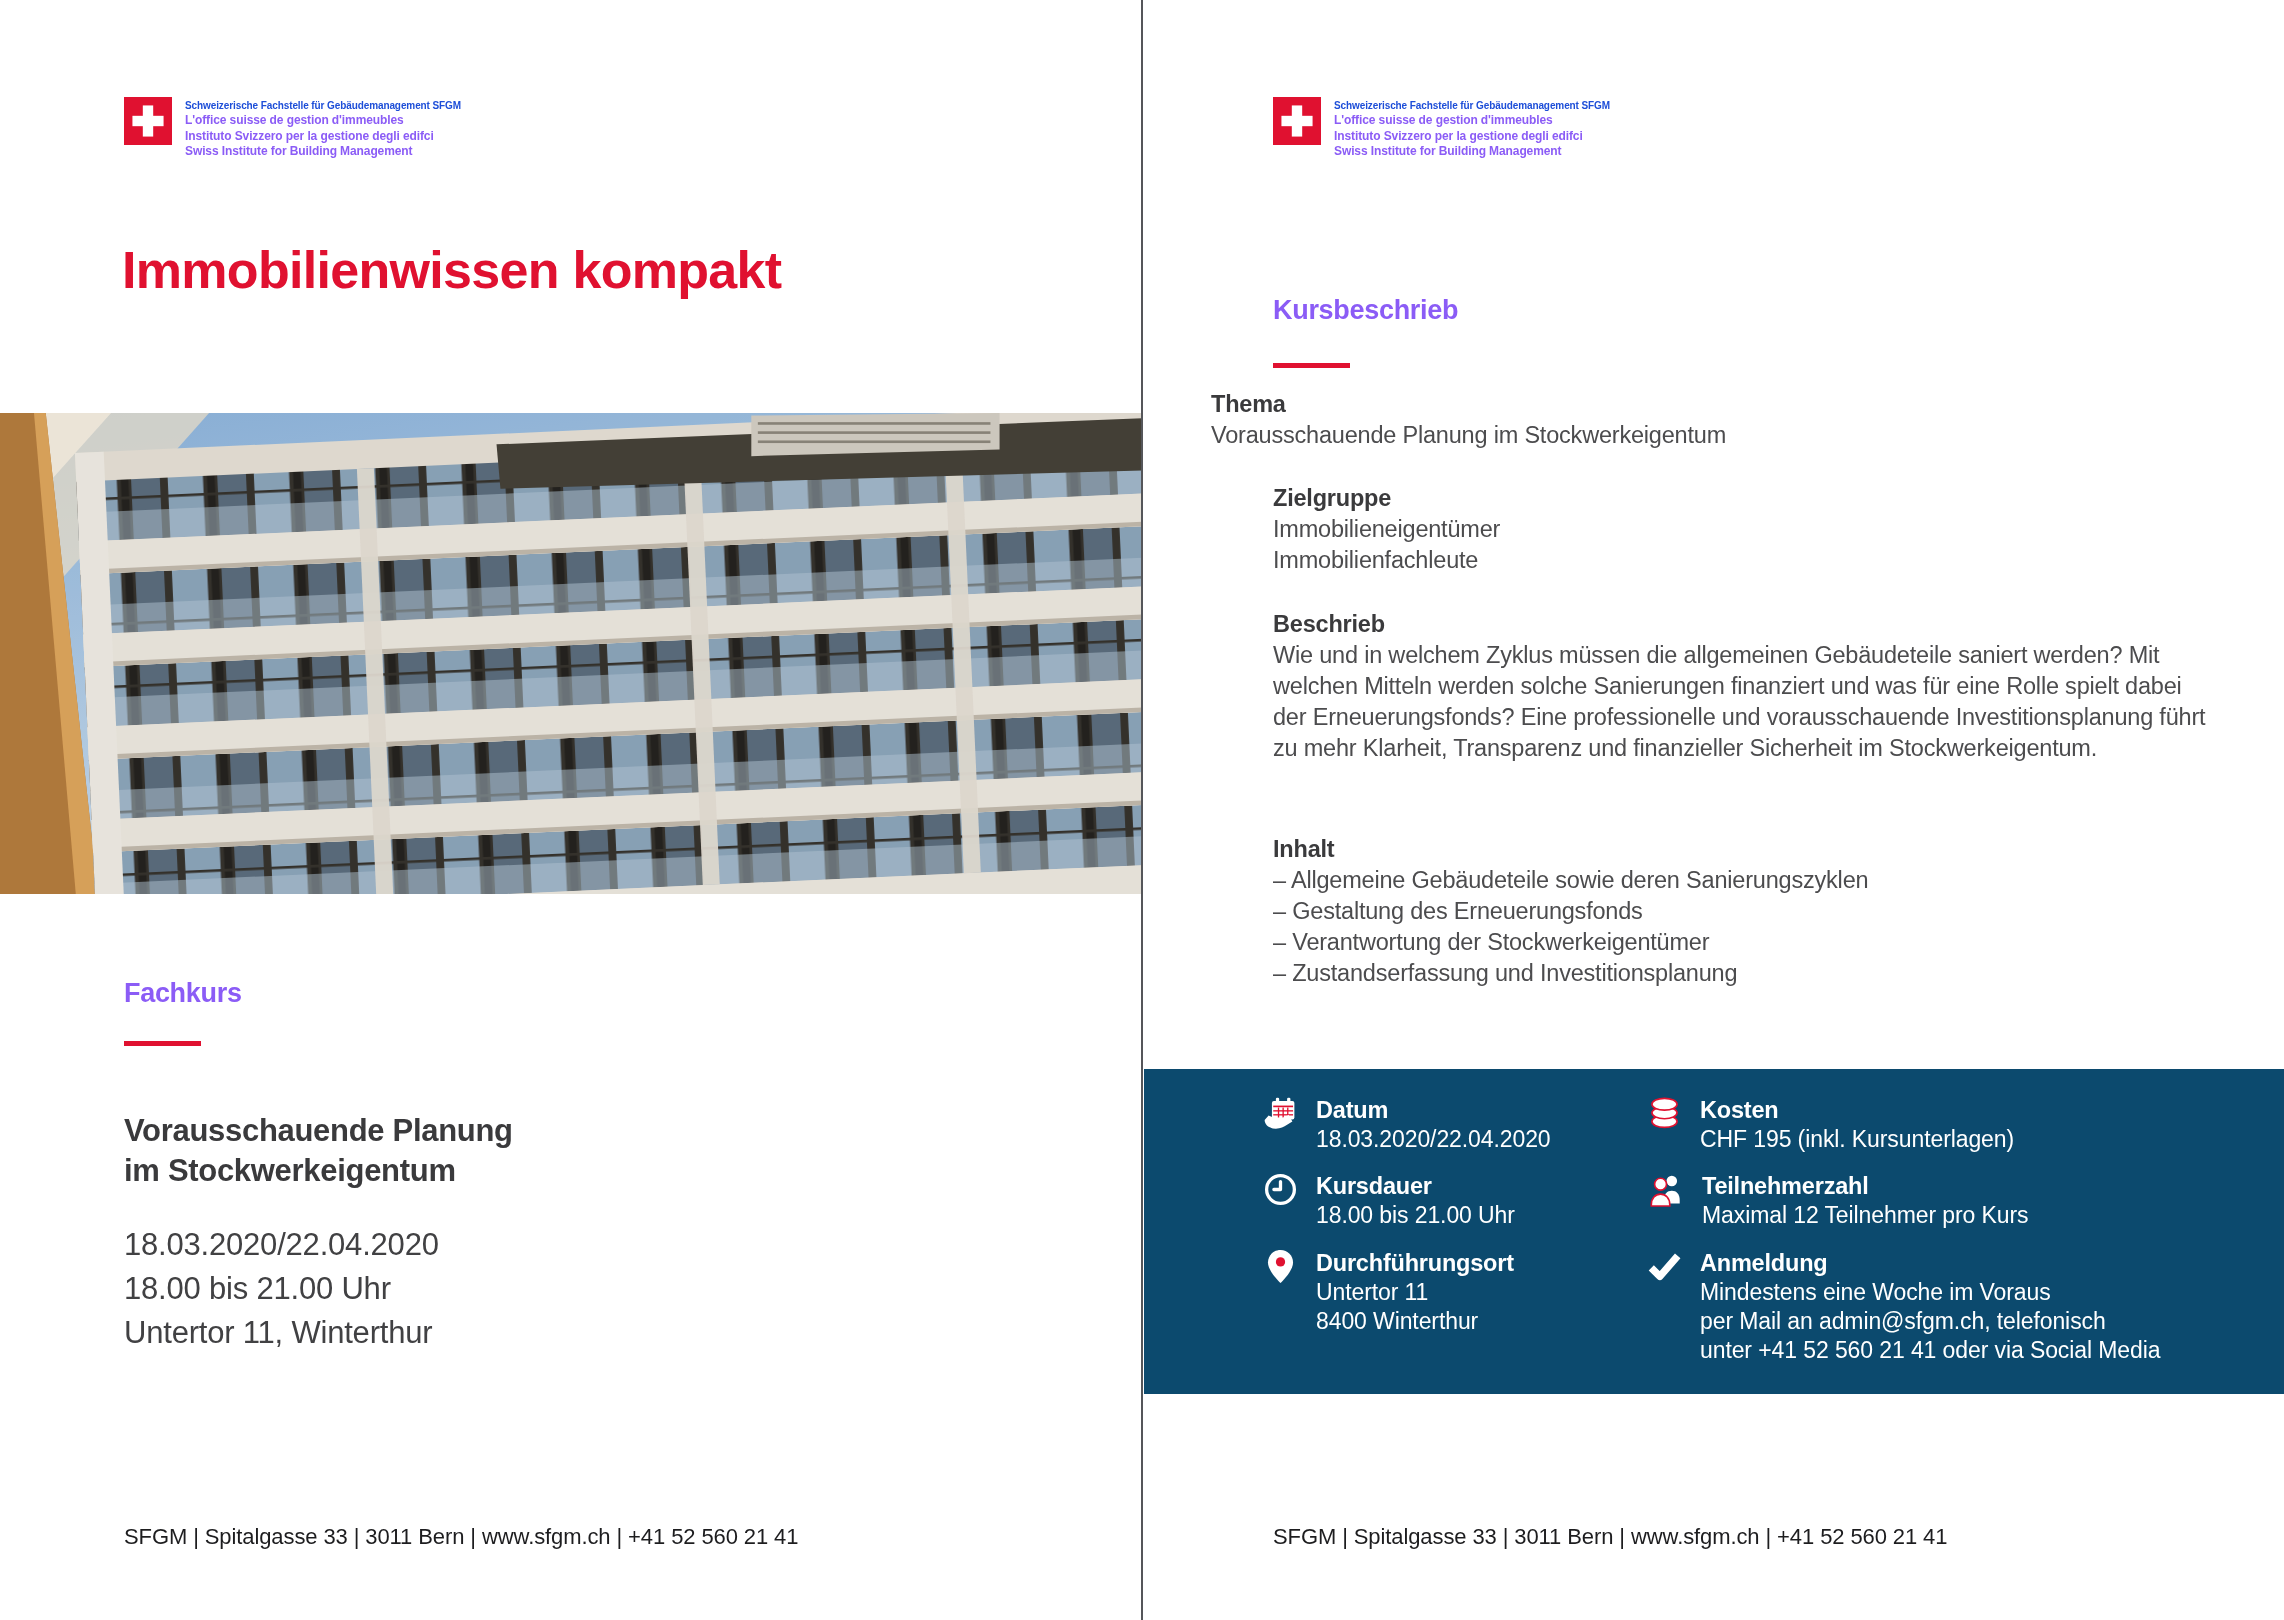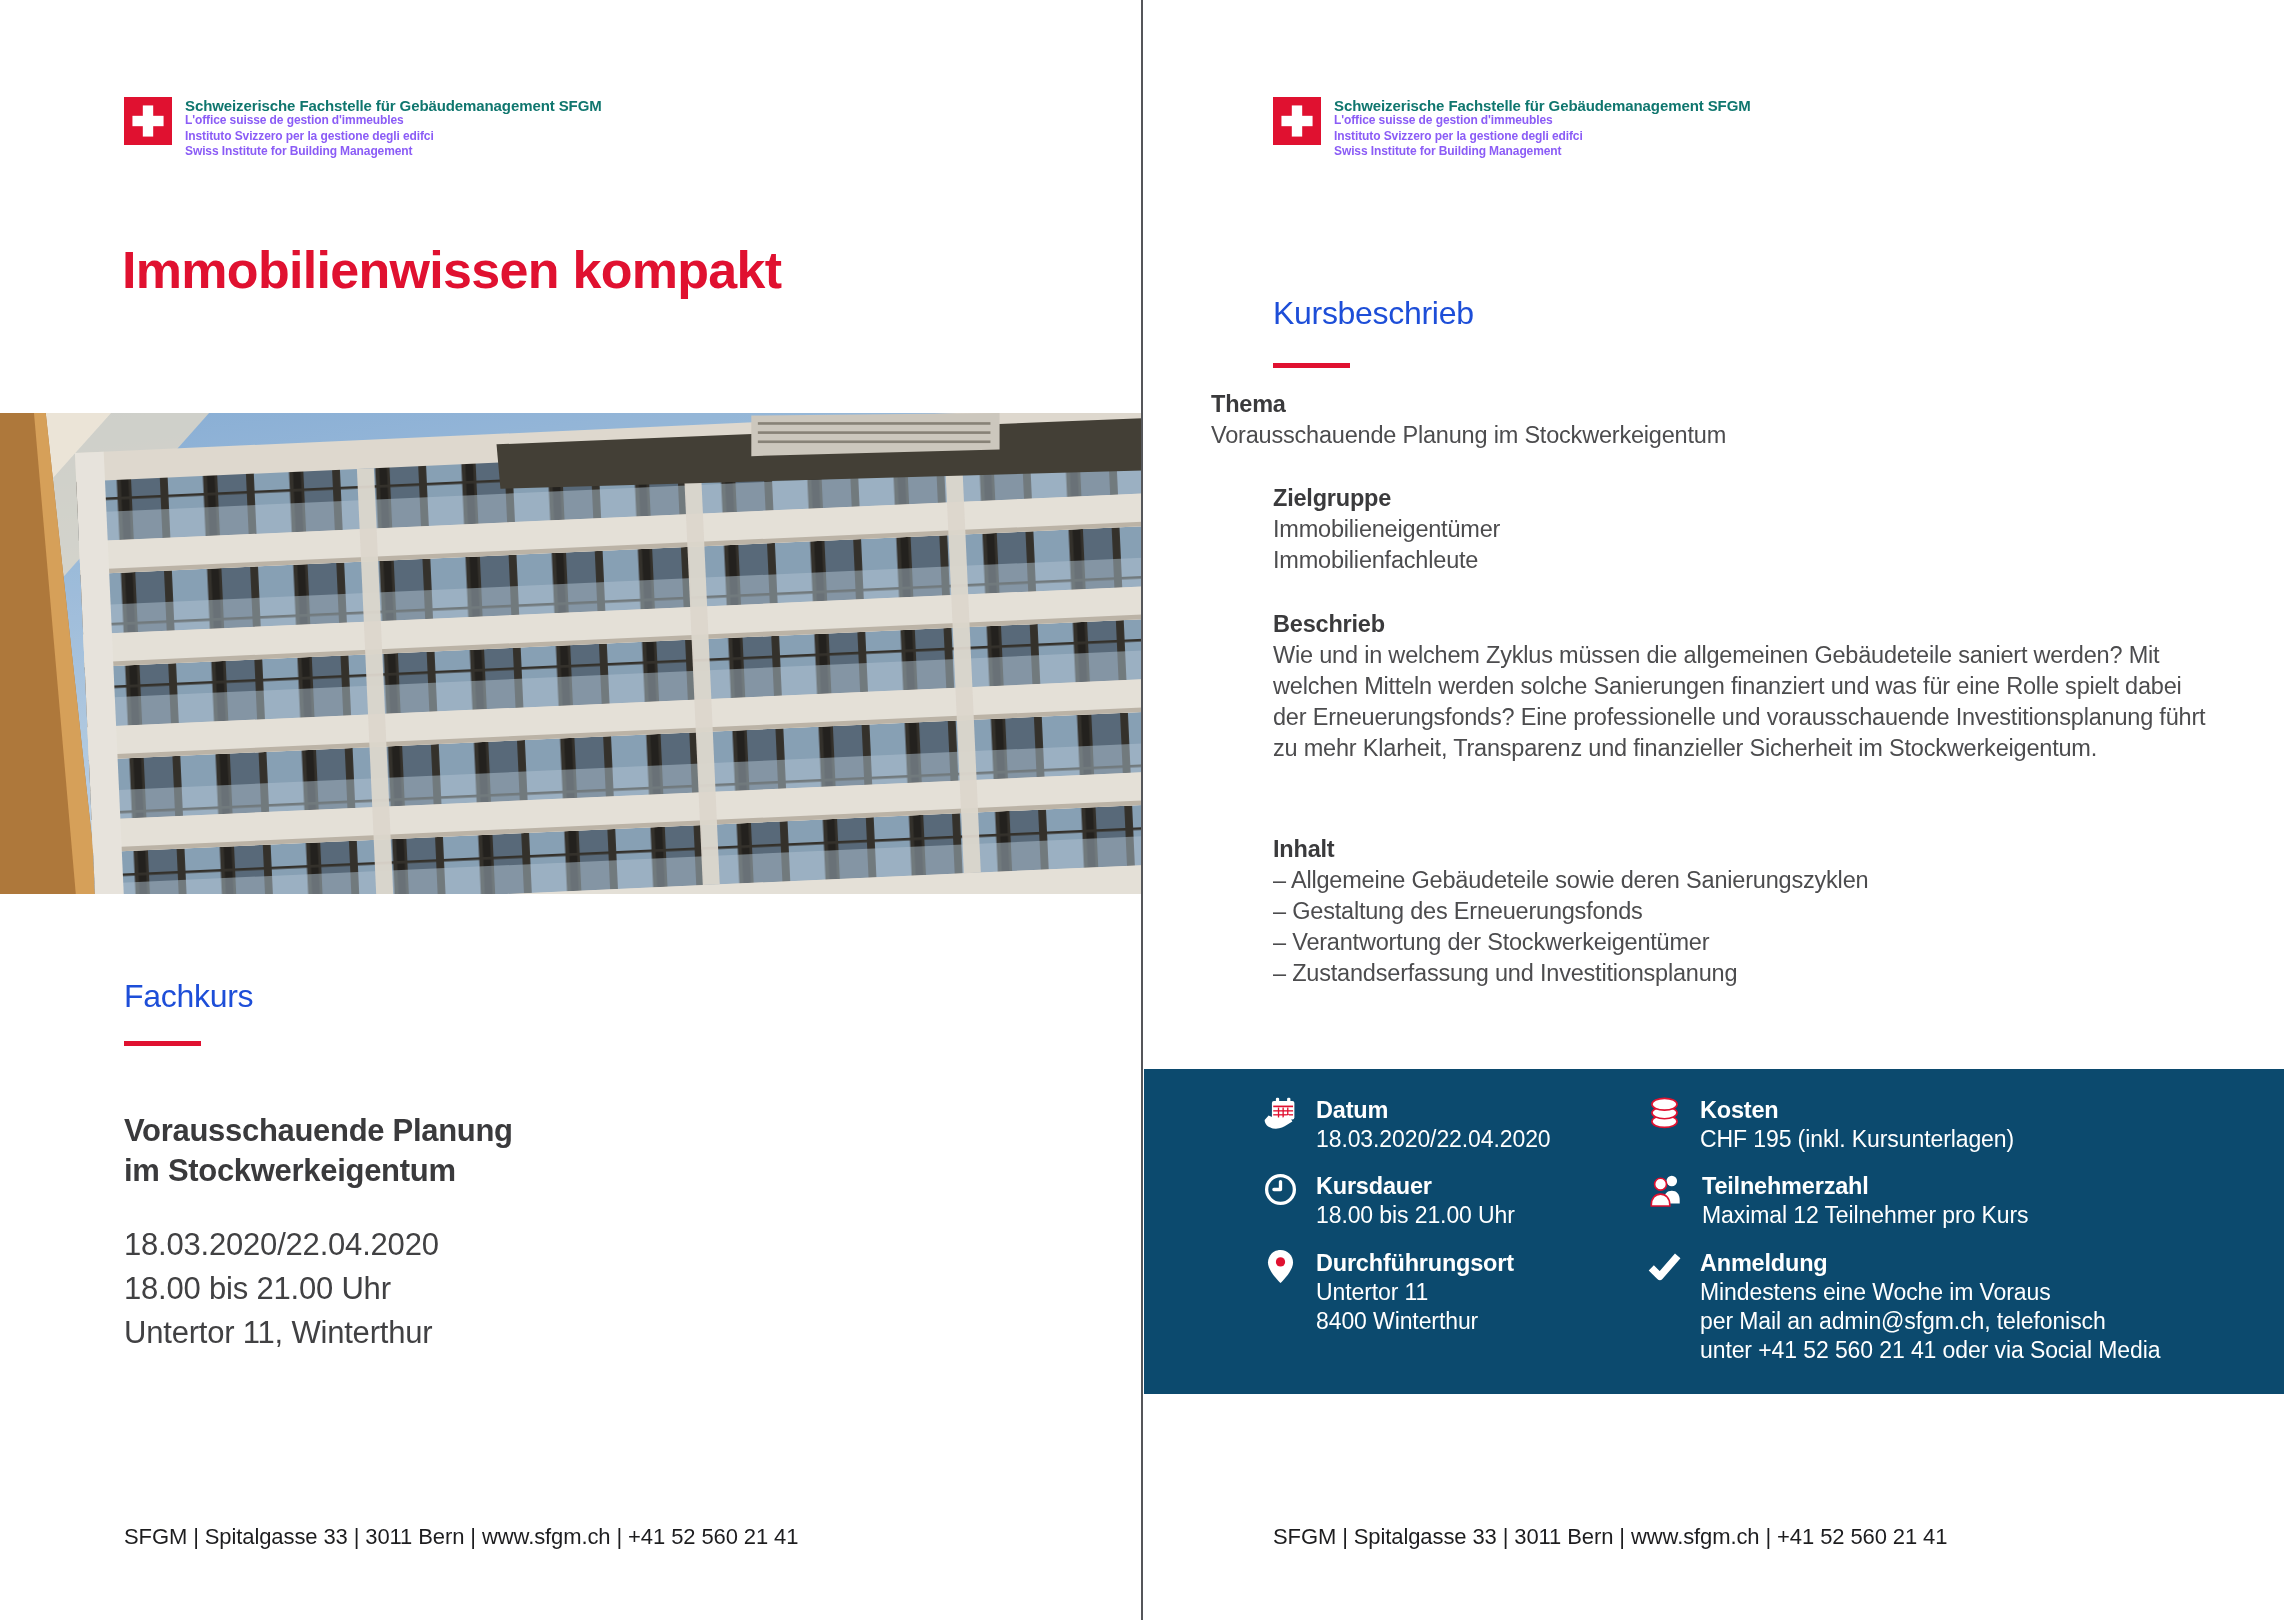--- a/index.html
+++ b/index.html
@@ -7,28 +7,28 @@
   .canvas{position:relative;width:2284px;height:1620px;background:#ffffff;overflow:hidden;}
   .abs{position:absolute;}
 
   
   .divider{position:absolute;left:1141px;top:0;width:2px;height:1620px;background:#55565A;}
 
   
   .logo-row{display:flex;align-items:flex-start;gap:13px;}
   .logo-sq{width:48px;height:48px;background:#E01130;flex:0 0 auto;}
   .logo-text{padding-top:0.7px;}
-  .logo-text .l1{font-size:15px;font-weight:700;line-height:15.4px;color:#0f766e;letter-spacing:-0.1px;}
+  .logo-text .l1{font-size:10px;font-weight:700;line-height:15.4px;color:#1d4ed8;letter-spacing:-0.1px;}
   .logo-text .ln{font-size:12px;font-weight:700;line-height:15.4px;color:#8b5cf6;letter-spacing:-0.1px;}
 
   .main-title{font-size:52px;font-weight:700;color:#E01130;letter-spacing:-0.7px;}
 
   .photo{position:absolute;left:0;top:413px;width:1142px;height:481px;display:block;}
 
-  .h2{font-size:32px;font-weight:400;color:#1d4ed8;letter-spacing:-0.3px;}
+  .h2{font-size:27px;font-weight:700;color:#8b5cf6;letter-spacing:-0.3px;}
   .red-bar{width:77px;height:4.6px;background:#E01130;}
 
   .course-title div{font-size:31px;font-weight:700;line-height:40px;color:#3A3A3C;letter-spacing:-0.3px;}
   .course-meta div{font-size:31px;font-weight:300;line-height:44px;color:#414143;letter-spacing:-0.2px;}
 
   .footer-line{font-size:22px;font-weight:300;color:#1D1D1F;letter-spacing:-0.1px;}
 
   
   .section .lbl{font-size:23.5px;font-weight:700;line-height:30px;color:#3A3A3C;margin-bottom:1.3px;letter-spacing:-0.2px;}
   .section .txt{font-size:23.5px;font-weight:300;line-height:31px;color:#4C4C4E;letter-spacing:-0.2px;}

